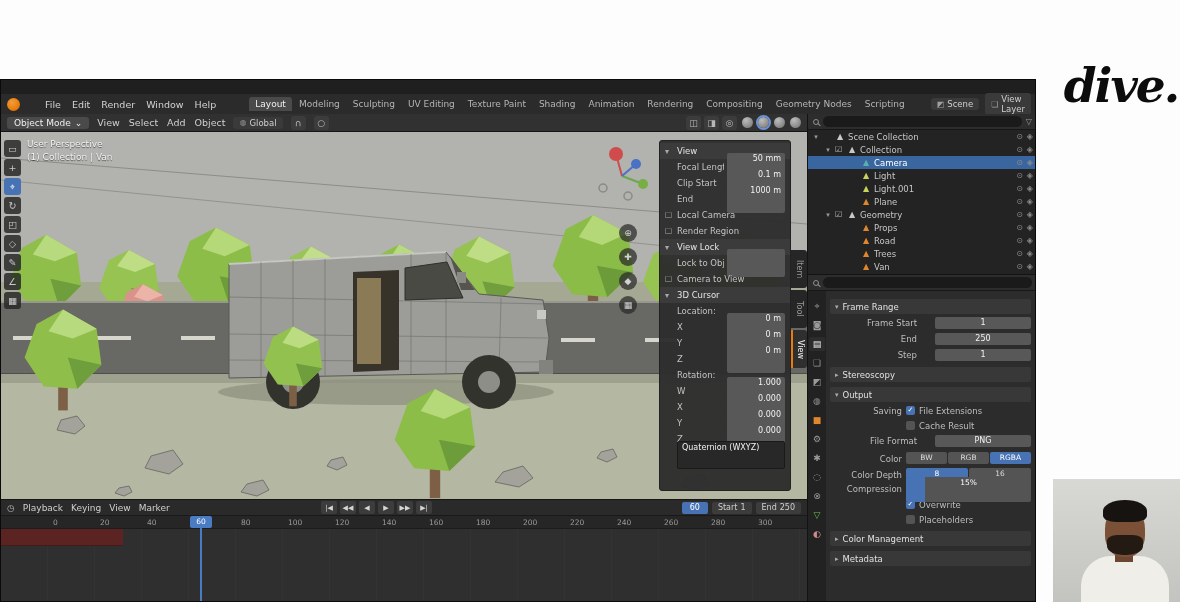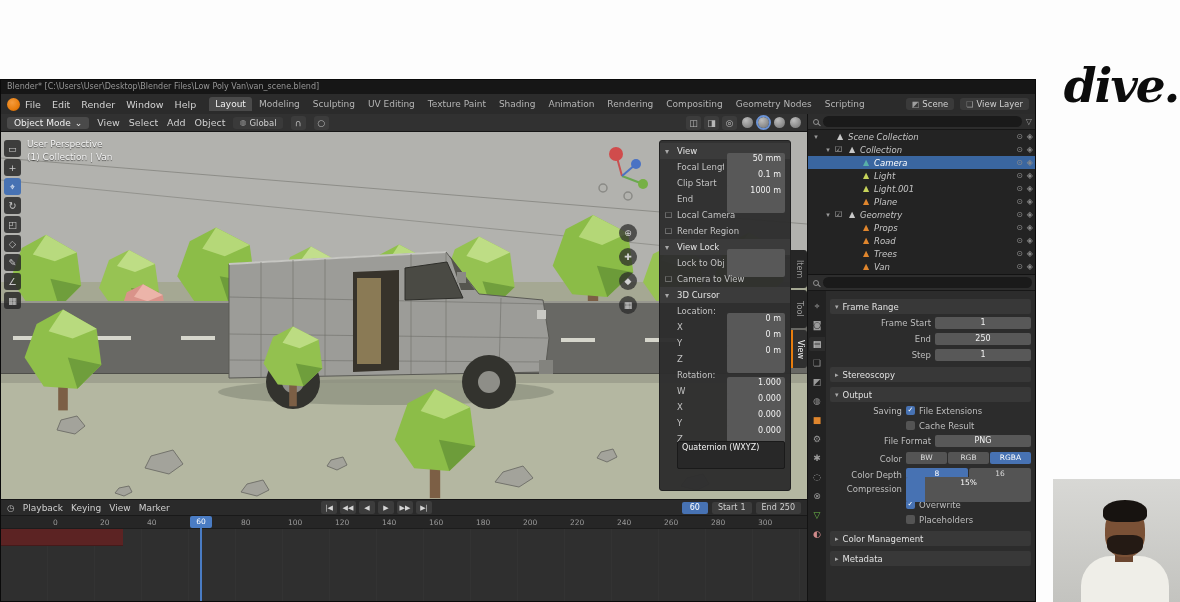--- a/index.html
+++ b/index.html
@@ -9,21 +9,21 @@
   
   .brand-logo{position:absolute;right:2px;top:14px;font-family:"DejaVu Serif","Liberation Serif",serif;
     font-style:italic;font-weight:800;font-size:47px;color:#0c0c0c;letter-spacing:-2px;margin-top:44px;}
 
   
   .bwindow{position:absolute;left:0;top:79px;width:1036px;height:523px;background:#1f1f1f;color:#d6d6d6;
     border:1px solid #0a0a0a;font-size:10px;overflow:hidden;}
   .titlebar{position:absolute;left:0;top:0;width:100%;height:14px;background:#161616;color:#979797;
     font-size:8px;line-height:14px;padding-left:6px;white-space:nowrap;overflow:hidden;}
   .topbar{position:absolute;left:0;top:14px;width:100%;height:20px;background:#2b2b2b;display:flex;
-    align-items:center;padding:0 6px;gap:0;}
+    align-items:center;padding:0 6px;gap:20px;}
   .blogo{width:13px;height:13px;border-radius:50%;background:radial-gradient(circle at 40% 35%,#f49b3c,#e87d0d 60%,#b65f08);flex:0 0 auto;}
   .menu-item{font-size:9.5px;color:#d2d2d2;padding:2px 5px;border-radius:3px;}
   .ws-tabs{display:flex;margin-left:8px;gap:1px;}
   .ws-tab{font-size:9px;color:#b5b5b5;padding:2px 6px;border-radius:3px 3px 0 0;white-space:nowrap;}
   .ws-tab.active{background:#4a4a4a;color:#f0f0f0;text-align:right;}
   .topbar-right{margin-left:auto;display:flex;gap:6px;align-items:center;}
   .pill{display:flex;align-items:center;gap:3px;background:#3a3a3a;border-radius:3px;padding:1px 6px;font-size:8.5px;color:#cfcfcf;}
   .pill .g{font-size:8px;color:#9f9f9f;}
 
   .toolheader{position:absolute;left:0;top:34px;width:806px;height:18px;background:#313131;display:flex;
@@ -70,34 +70,34 @@
   .ol-header{height:16px;background:#2d2d2d;display:flex;align-items:center;gap:4px;padding:0 5px;border-bottom:1px solid #171717;}
   .search-box{flex:1;height:11px;background:#1a1a1a;border-radius:6px;display:flex;align-items:center;padding:0 4px;}
   .mag{position:relative;width:6px;height:6px;border:1px solid #8f8f8f;border-radius:50%;display:inline-block;flex:0 0 auto;}
   .mag::after{content:"";position:absolute;width:4px;height:1px;background:#8f8f8f;transform:rotate(45deg);right:-3px;bottom:-1px;}
   .ol-rows{display:flex;flex-direction:column;}
   .ol-row{display:flex;align-items:center;height:13px;font-size:8.5px;color:#c6c6c6;padding-right:4px;gap:3px;}
   .ol-row.selected{background:#3a66a0;color:#fff;}
   .ol-row .caret{width:8px;font-size:7px;color:#9a9a9a;text-align:center;}
   .ol-row .cbx{font-size:8px;color:#b9b9b9;width:9px;}
   .ol-row .oic{font-size:8px;width:10px;text-align:center;}
-  .ol-row .lbl{flex:1;white-space:nowrap;overflow:hidden;font-style:italic;}
+  .ol-row .lbl{flex:1;white-space:nowrap;overflow:hidden;}
   .ol-row .rics{display:flex;gap:4px;font-size:8px;color:#8b8b8b;}
   .ind0{padding-left:4px;}.ind1{padding-left:16px;}.ind2{padding-left:30px;}
   .icon-collection{color:#c8c8c8;}.icon-camera{color:#58b0a8;}.icon-light{color:#c7d45a;}.icon-mesh{color:#e0862d;}
 
   
   .props{position:absolute;left:806px;top:194px;width:230px;height:329px;background:#2c2c2c;border-left:1px solid #131313;border-top:1px solid #131313;}
   .pr-header{height:16px;background:#2d2d2d;display:flex;align-items:center;gap:4px;padding:0 5px;border-bottom:1px solid #171717;}
   .tabcol{position:absolute;left:0;top:16px;width:18px;bottom:0;background:#222;display:flex;flex-direction:column;
     align-items:center;padding-top:8px;gap:5px;}
   .ptab{width:16px;height:14px;display:flex;align-items:center;justify-content:center;font-size:9px;color:#9a9a9a;border-radius:2px 0 0 2px;}
   .ptab.active{background:#2c2c2c;color:#ececec;}
   .pr-content{position:absolute;left:18px;top:16px;right:0;bottom:0;padding:5px 6px 0 4px;display:flex;flex-direction:column;gap:2px;overflow:hidden;}
-  .prow{display:flex;align-items:center;height:14px;flex:0 0 14px;gap:4px;font-size:8.5px;color:#bdbdbd;}
+  .prow{display:flex;align-items:center;height:14px;flex:0 0 14px;gap:18px;font-size:8.5px;color:#bdbdbd;}
   .prow .plab{flex:1;text-align:right;white-space:nowrap;overflow:hidden;}
   .prow .pval{width:96px;height:12px;background:#585858;border-radius:2px;color:#f2f2f2;font-size:8px;text-align:center;line-height:12px;}
   .psec{display:flex;align-items:center;height:15px;flex:0 0 15px;background:#383838;border-radius:2px;gap:4px;
     padding:0 5px;font-size:8.5px;color:#e0e0e0;margin-top:3px;}
   .psec .car{font-size:7px;color:#aaa;}
   .cb{width:9px;height:9px;border-radius:2px;background:#545454;color:#fff;font-size:7px;line-height:9px;text-align:center;flex:0 0 auto;}
   .cb.on{background:#4772b3;}
   .pathrow{display:flex;align-items:center;gap:3px;height:15px;flex:0 0 15px;}
   .folder{position:relative;width:10px;height:7px;background:#c9a96a;border-radius:1px;flex:0 0 auto;}
   .folder::before{content:"";position:absolute;left:0;top:-2px;width:5px;height:2px;background:#c9a96a;border-radius:1px 1px 0 0;}
@@ -145,21 +145,20 @@
   .p-hair{position:absolute;top:21px;left:50px;width:44px;height:22px;background:#171310;border-radius:50% 50% 30% 30%;}
   .p-beard{position:absolute;top:56px;left:54px;width:36px;height:20px;background:#241a14;border-radius:28% 28% 45% 45%;}
 </style>
 </head>
 <body>
 
 <div class="brand-logo">dive.</div>
 
 <div class="bwindow">
 
-  <div class="titlebar">Blender*  [C:\Users\User\Desktop\Blender Files\Low Poly Van\van_scene.blend]</div>
 
   <div class="topbar">
     <span class="blogo"></span>
     <span style="display:flex;gap:1px;">
 
     <span class="menu-item">File</span>
         <span class="menu-item">Edit</span>
         <span class="menu-item">Render</span>
         <span class="menu-item">Window</span>
         <span class="menu-item">Help</span>

